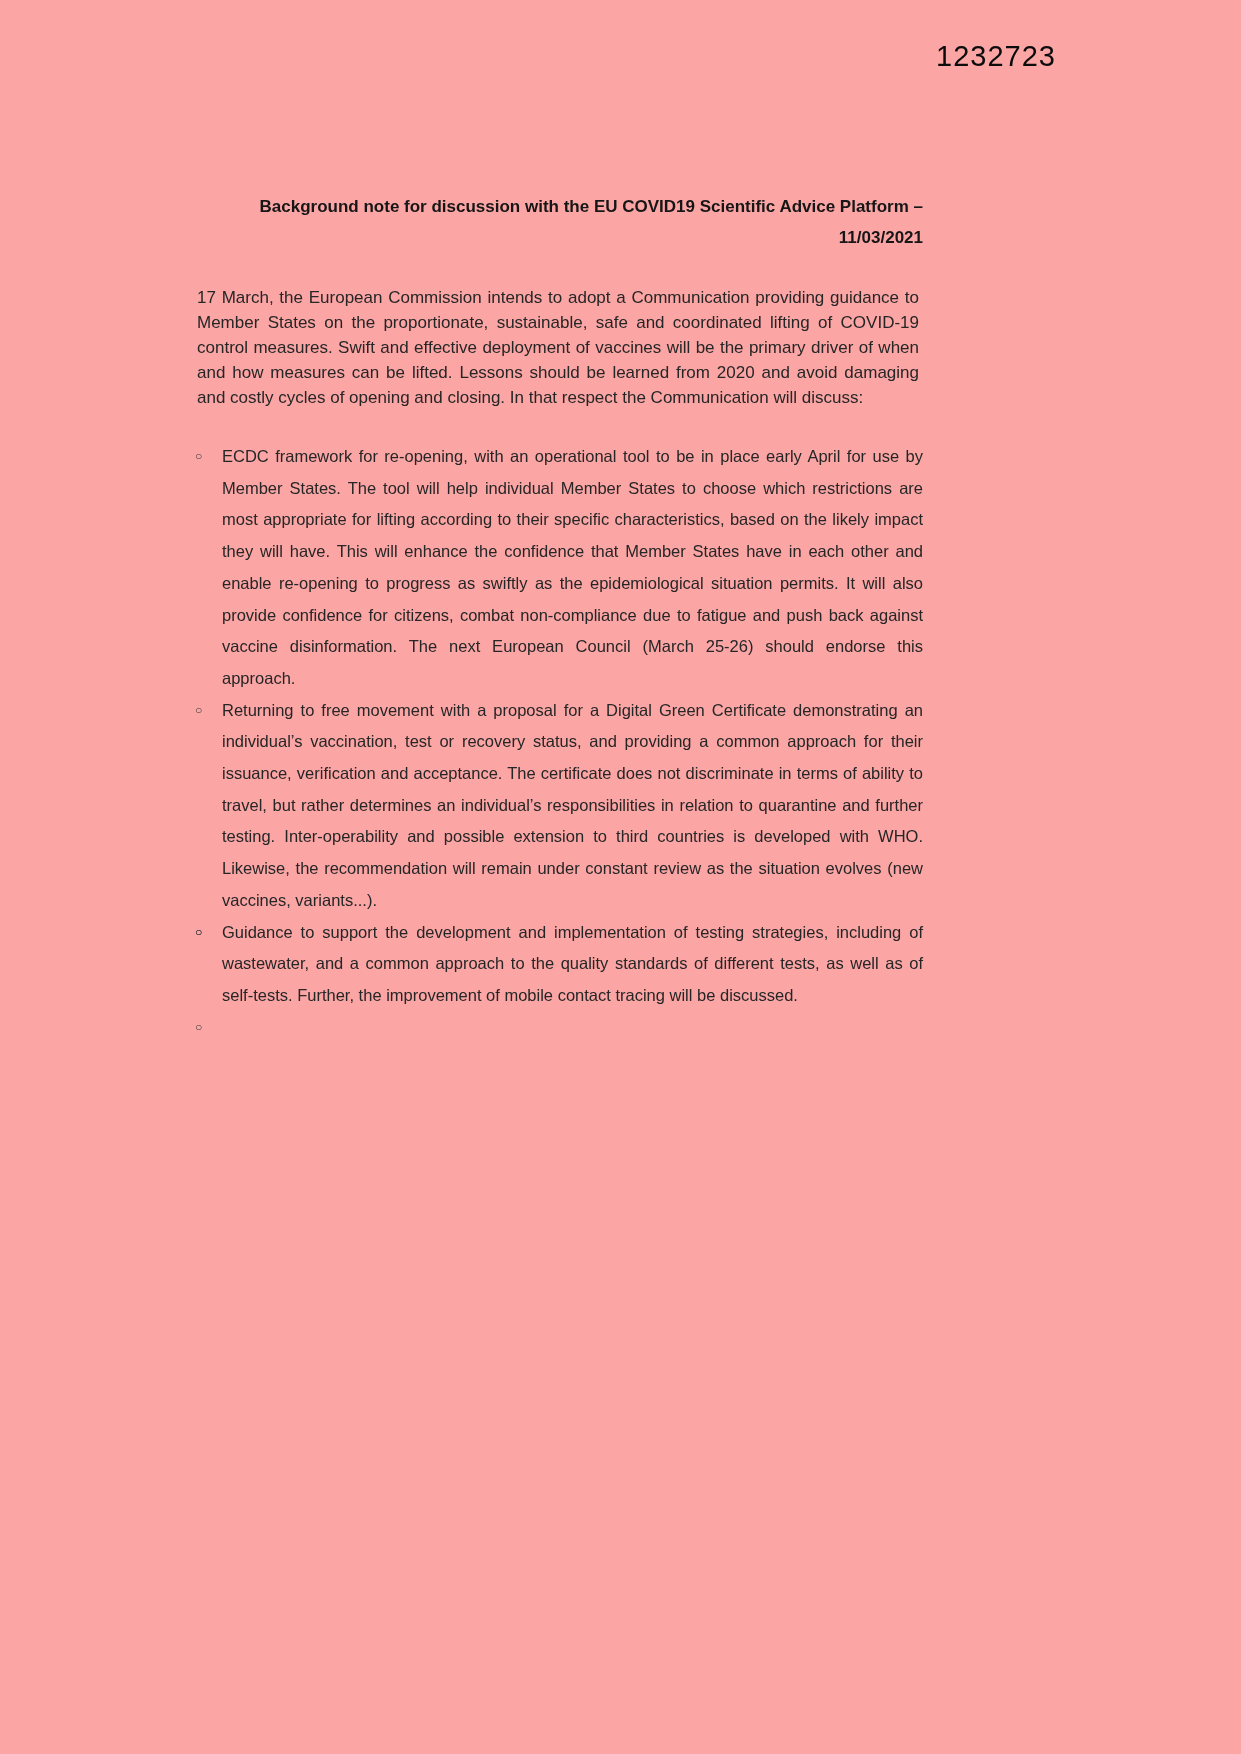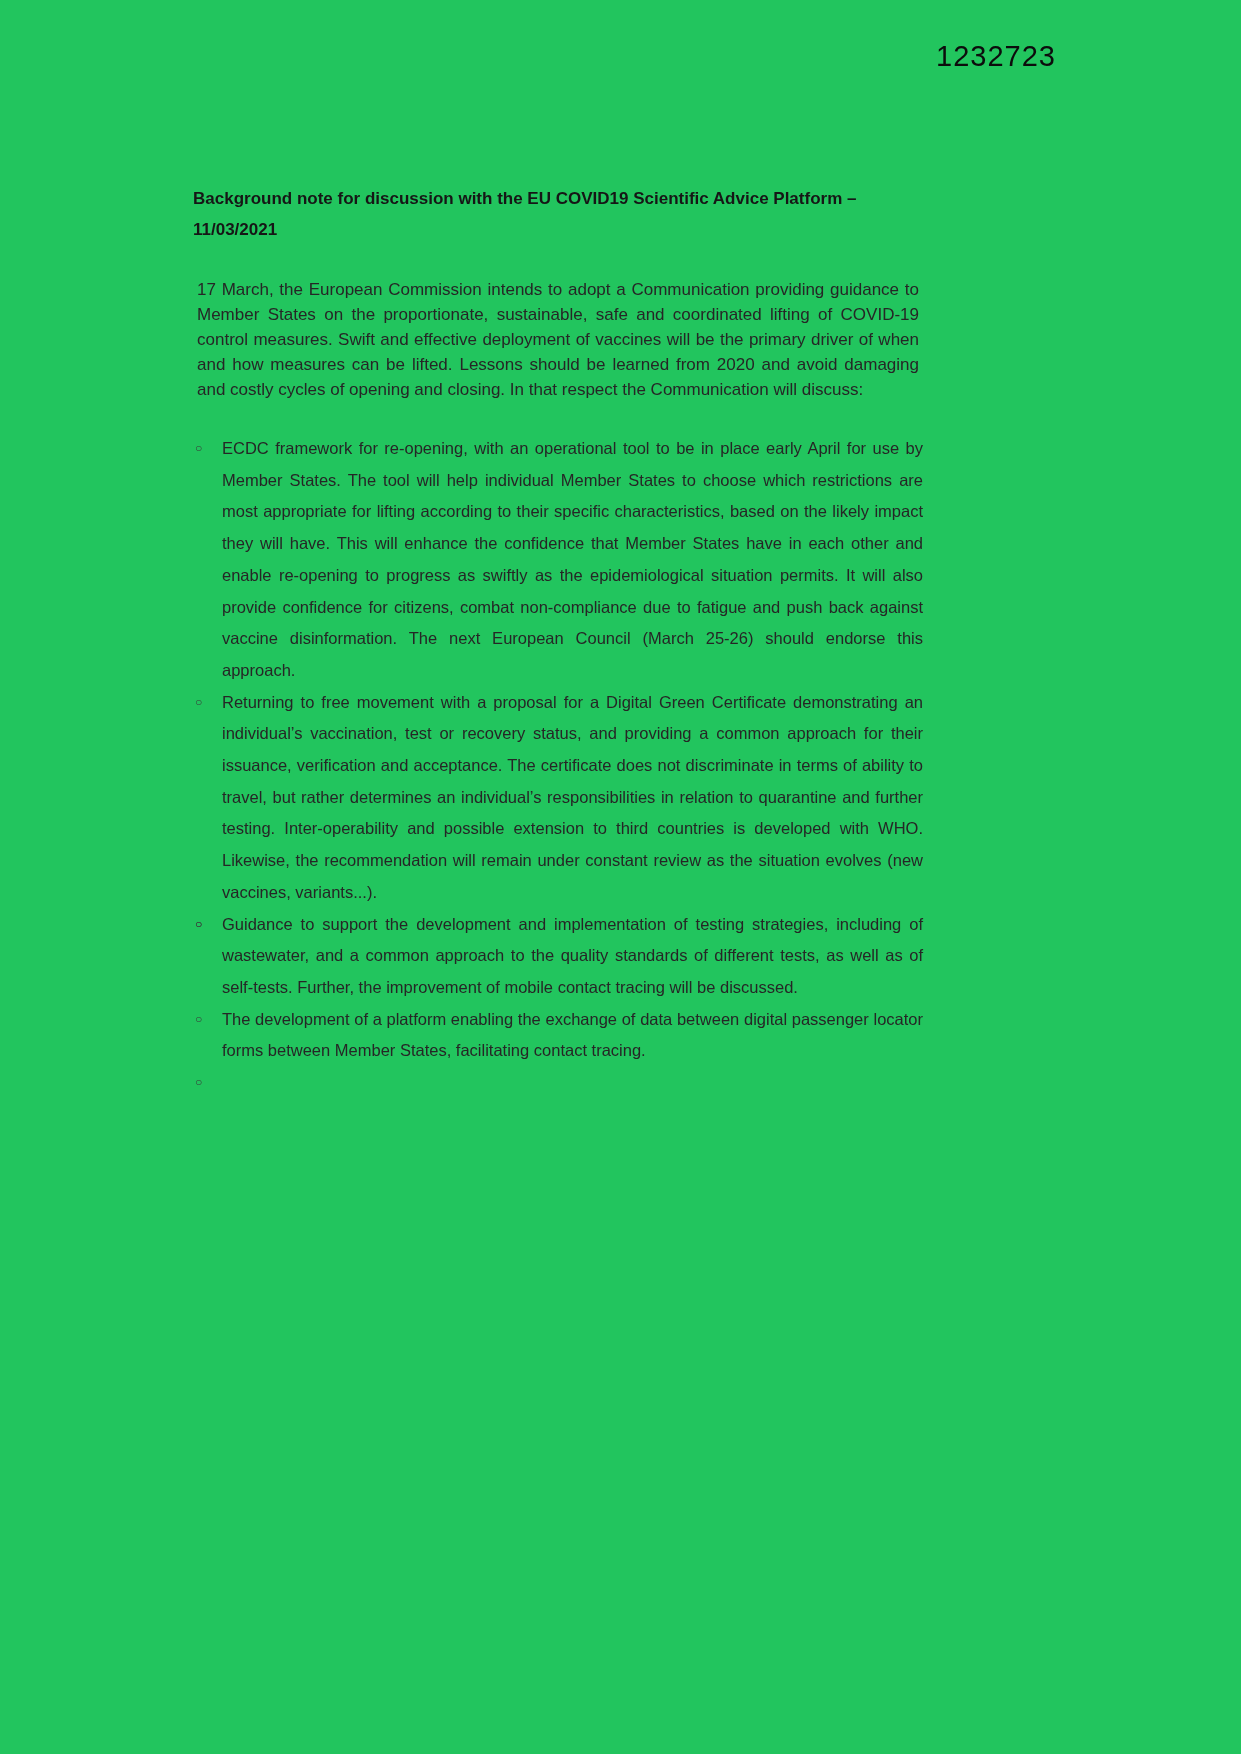--- a/index.html
+++ b/index.html
@@ -5,47 +5,47 @@
   html, body {
     margin: 0;
     padding: 0;
     background: #ffffff;
   }
   .page {
     position: relative;
     width: 1241px;
     height: 1754px;
     margin: 0 auto;
-    background: #22c55e;
+    background: #fca5a5;
     font-family: "Liberation Sans", "DejaVu Sans", sans-serif;
     color: #1f1f1f;
     overflow: hidden;
   }
   .doc-number {
     position: absolute;
     top: 40px;
     right: 185px;
     font-size: 29px;
     letter-spacing: 1px;
     color: #0c0c0c;
     font-family: "Liberation Sans", sans-serif;
   }
   .content {
     position: absolute;
     top: 183px;
     left: 193px;
     width: 730px;
   }
   .title {
-    margin: 0 0 32px 0;
+    margin: 8px 0 32px 0;
     font-size: 17px;
     font-weight: bold;
     line-height: 31px;
     color: #161616;
-    text-align: left;
+    text-align: right;
   }
   .intro {
     margin: 4px;
     font-size: 17px;
     line-height: 25px;
     text-align: justify;
     text-justify: inter-word;
     color: #262626;
   }
   .bullets {
@@ -98,22 +98,18 @@
       </li>
       <li>
         <span class="marker"></span>
       </li>
       <li>
         <span class="marker"></span>
         <span>Guidance to support the development and implementation of testing strategies, including of wastewater, and a common approach to the quality standards of different tests, as well as of self-tests. Further, the improvement of mobile contact tracing will be discussed.</span>
       </li>
       <li>
         <span class="marker"></span>
-        <span>The development of a platform enabling the exchange of data between digital passenger locator forms between Member States, facilitating contact tracing.</span>
-      </li>
-      <li>
-        <span class="marker"></span>
       </li>
     </ul>
 
   </div>
 
 </div>
 
 </body></html>

